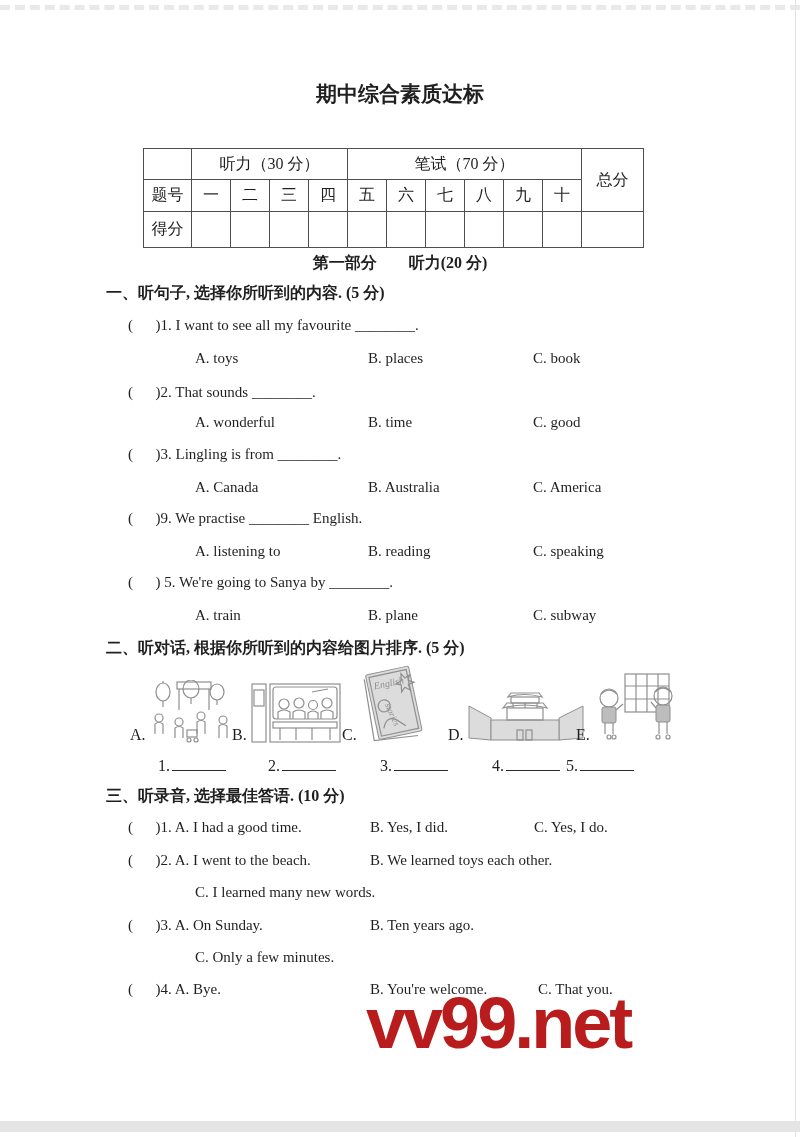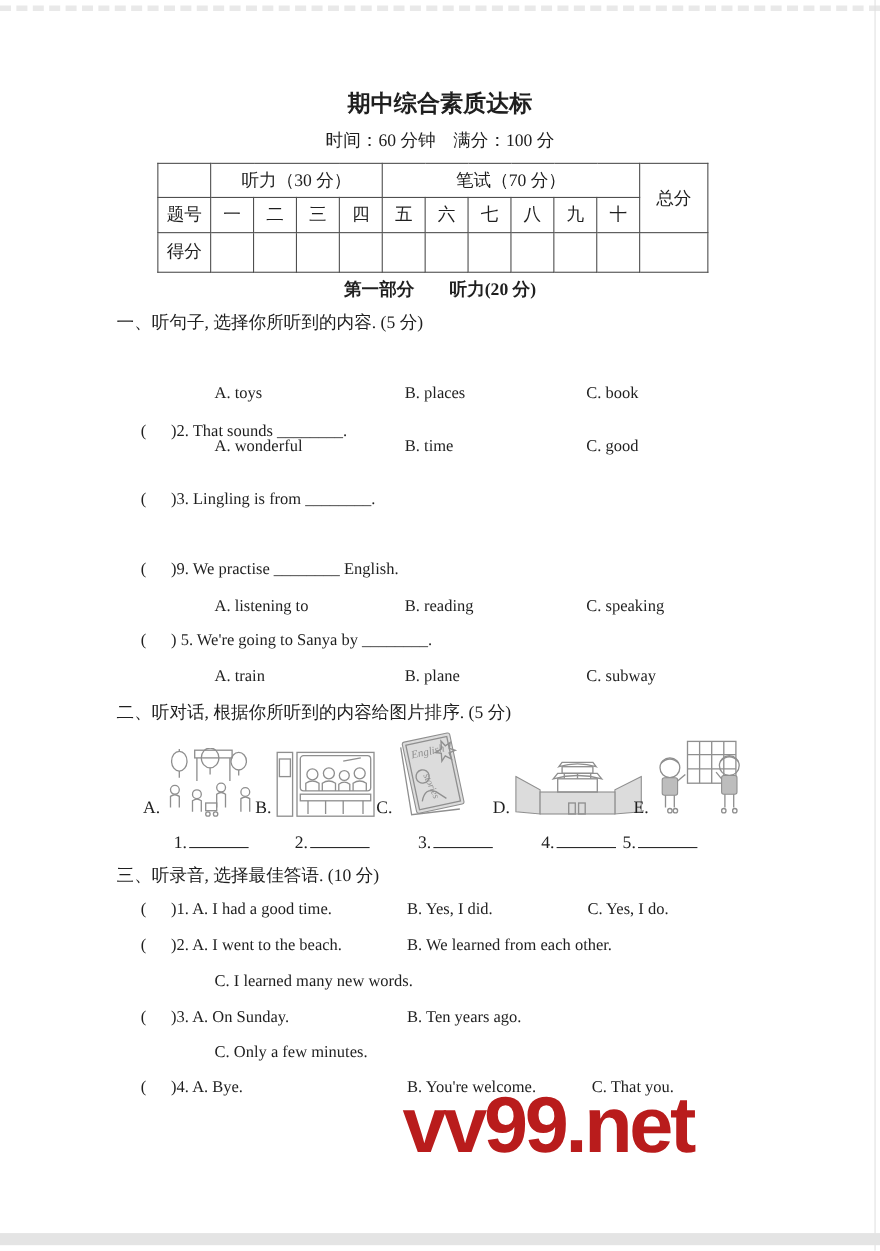--- a/index.html
+++ b/index.html
@@ -9,21 +9,21 @@
   
   .tear-line{position:absolute;top:5px;left:0;width:100%;height:0;border-top:5px dashed #e9e9e9;}
   .right-edge{position:absolute;top:0;bottom:0;left:795px;width:1px;background:#e2e2e2;}
   .bottom-bar{position:absolute;left:0;top:1121px;width:100%;height:11px;background:#e4e4e4;}
   .watermark{position:absolute;left:366px;top:982px;font-family:"Liberation Sans","DejaVu Sans",sans-serif;
              font-weight:bold;font-size:72px;letter-spacing:-3px;color:#b91c1c;z-index:0;}
   
   .doc-title{position:absolute;top:80px;left:0;width:100%;text-align:center;font-size:21px;font-weight:bold;}
   .meta-line{position:absolute;top:118px;left:0;width:100%;text-align:center;font-size:16px;}
   .part-heading{position:absolute;top:253px;left:0;width:100%;text-align:center;font-size:16px;font-weight:bold;}
-  .sec-heading{position:absolute;left:106px;font-size:16px;font-weight:normal;white-space:pre;}
+  .sec-heading{position:absolute;left:106px;font-size:16px;font-weight:bold;white-space:pre;}
   
   table.score{position:absolute;left:143px;top:148px;border-collapse:collapse;table-layout:fixed;z-index:1;}
   table.score td{border:1px solid #4f4f4f;text-align:center;vertical-align:middle;
                  font-size:16px;padding:0;overflow:hidden;}
   
   .line{position:absolute;left:0;width:100%;height:20px;font-size:15px;z-index:1;}
   .line span{position:absolute;white-space:pre;}
   .x128{left:128px;} .x195{left:195px;} .x368{left:368px;} .x370{left:370px;text-align:right;}
   .x533{left:533px;text-align:right;} .x534{left:534px;} .x538{left:538px;}
   
@@ -42,21 +42,20 @@
 </head>
 <body>
 
 <div class="sheet">
 
   <div class="tear-line"></div>
   <div class="right-edge"></div>
   <div class="watermark">vv99.net</div>
 
   <div class="doc-title">期中综合素质达标</div>
-  <div class="meta-line">时间：60 分钟　满分：100 分</div>
 
   <table class="score">
     <colgroup>
       <col style="width:48px">
       <col style="width:39px">
         <col style="width:39px">
         <col style="width:39px">
         <col style="width:39px">
       <col style="width:39px">
         <col style="width:39px">
@@ -100,38 +99,46 @@
       <td></td>
       <td></td>
     </tr>
   </tbody>
     </table>
 
   <div class="part-heading">第一部分　　听力(20 分)</div>
 
   <div class="sec-heading" style="top:283px">一、听句子, 选择你所听到的内容. (5 分)</div>
 
+  <div class="line" style="top:317px">
+      <span class="x128">(      )1. I want to see all my favourite ________.</span>
+    </div>
   <div class="line" style="top:350px">
     <span class="x195">A. toys</span>
     <span class="x368">B. places</span>
     <span class="x533">C. book</span>
   </div>
 
   <div class="line" style="top:384px">
       <span class="x128">(      )2. That sounds ________.</span>
     </div>
-  <div class="line" style="top:398px">
+  <div class="line" style="top:414px">
     <span class="x195">A. wonderful</span>
     <span class="x368">B. time</span>
     <span class="x533">C. good</span>
   </div>
 
   <div class="line" style="top:446px">
       <span class="x128">(      )3. Lingling is from ________.</span>
     </div>
+  <div class="line" style="top:479px">
+    <span class="x195">A. Canada</span>
+    <span class="x368">B. Australia</span>
+    <span class="x533">C. America</span>
+  </div>
 
   <div class="line" style="top:510px">
       <span class="x128">(      )9. We practise ________ English.</span>
     </div>
   <div class="line" style="top:543px">
     <span class="x195">A. listening to</span>
     <span class="x368">B. reading</span>
     <span class="x533">C. speaking</span>
   </div>
 
@@ -277,21 +284,21 @@
 
   <div class="sec-heading" style="top:786px">三、听录音, 选择最佳答语. (10 分)</div>
 
   <div class="line" style="top:819px">
     <span class="x128">(      )1. A. I had a good time.</span>
     <span class="x370">B. Yes, I did.</span>
     <span class="x534">C. Yes, I do.</span>
   </div>
   <div class="line" style="top:852px">
     <span class="x128">(      )2. A. I went to the beach.</span>
-    <span class="x370">B. We learned from each other.</span>
+    <span class="x370">B. We learned toys each other.</span>
   </div>
   <div class="line" style="top:884px">
     <span class="x195">C. I learned many new words.</span>
   </div>
   <div class="line" style="top:917px">
     <span class="x128">(      )3. A. On Sunday.</span>
     <span class="x370">B. Ten years ago.</span>
   </div>
   <div class="line" style="top:949px">
     <span class="x195">C. Only a few minutes.</span>

